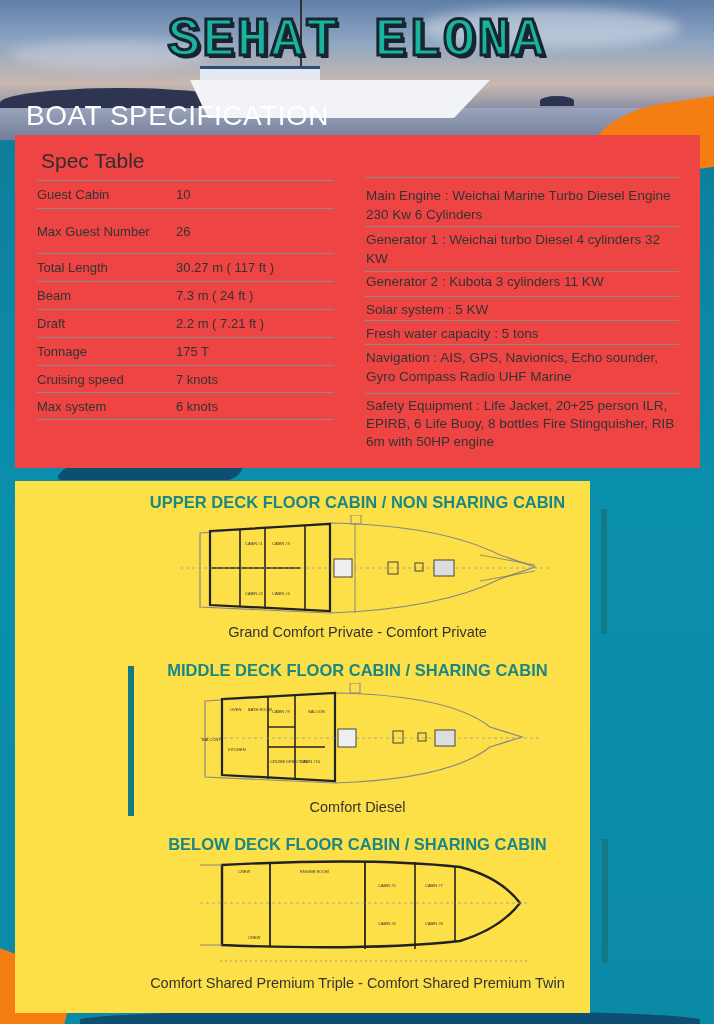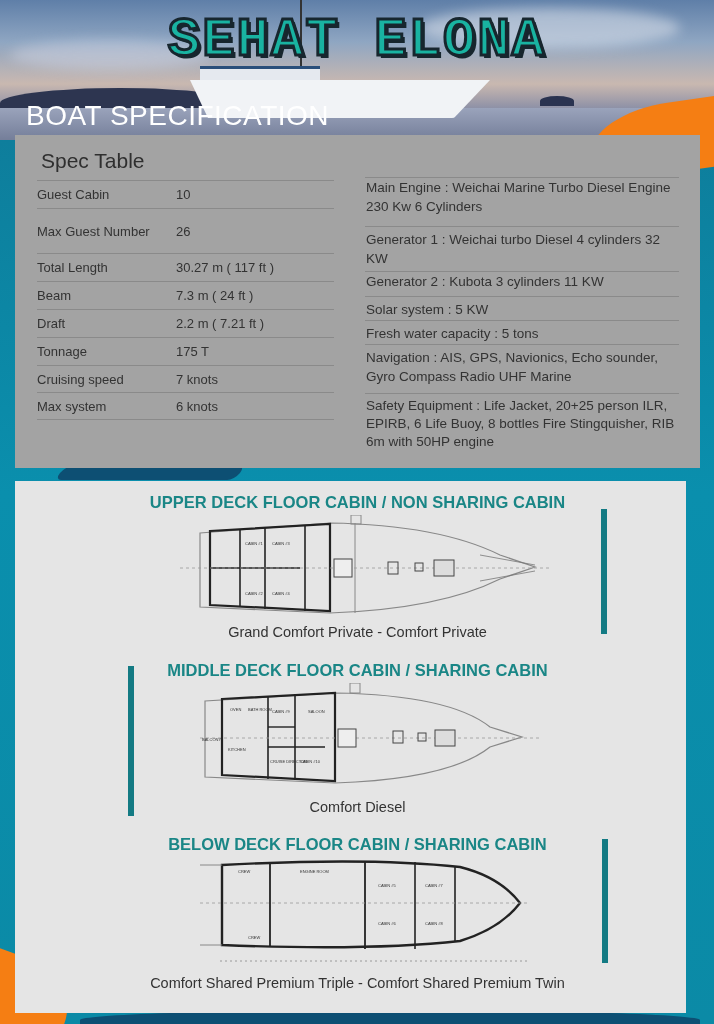--- a/index.html
+++ b/index.html
@@ -49,21 +49,21 @@
     text-shadow: 3px 3px 0 #17262e;
   }
   .subtitle {
     position:absolute; left:26px; top:100px;
     font-family: "Liberation Sans", sans-serif; font-size: 28px; color:#ffffff; letter-spacing: 0.5px;
   }
 
   
   .spec-card {
     position:absolute; left:15px; top:135px; width:685px; height:333px;
-    background:#a3a3a3;
+    background:#ef4444;
   }
   .spec-title {
     position:absolute; left:26px; top:14px; font-size:21px; color:#2f2f2f;
     font-family: "Liberation Sans", sans-serif;
   }
   .spec-left { position:absolute; left:22px; top:45px; width:297px; }
   .spec-row {
     display:flex; align-items:center; border-top:1.5px solid #8a8a8a;
     font-family: "Liberation Sans", sans-serif; font-size:13px; color:#333; padding-left:0;
   }
@@ -72,21 +72,21 @@
   .spec-val { flex:1; }
   .spec-right { position:absolute; left:350px; top:42px; width:314px; }
   .spec-item {
     border-top:1.5px solid #8a8a8a;
     font-family: "Liberation Sans", sans-serif; font-size:13.5px; color:#333; line-height:19px;
     padding: 3px 0 3px 1px;
   }
 
   
   .deck-card {
-    position:absolute; left:15px; top:481px; width:671px; height:532px; background:#e5e5e5;
+    position:absolute; left:15px; top:481px; width:575px; height:532px; background:#fde047;
   }
   .deck-heading {
     position:absolute; left:0; width:685px; text-align:center;
     font-family: "Liberation Sans", sans-serif; font-weight:bold; font-size:16.5px; color:#1a8686;
   }
   .deck-caption {
     position:absolute; left:0; width:685px; text-align:center;
     font-family: "Liberation Sans", sans-serif; font-size:14.5px; color:#333;
   }
   .accent-bar { position:absolute; width:6px; background:#137a83; }
@@ -146,21 +146,21 @@
       <span class="spec-key">Cruising speed</span>
       <span class="spec-val">7 knots</span>
     </div>
     <div class="spec-row" style="height:28px">
       <span class="spec-key">Max system</span>
       <span class="spec-val">6 knots</span>
     </div>
   </div>
 
   <div class="spec-right">
-    <div class="spec-item" style="height:49px;padding-top:0">Main Engine : Weichai Marine Turbo Diesel Engine 230 Kw  6 Cylinders</div>
+    <div class="spec-item" style="height:49px;padding-top:8px">Main Engine : Weichai Marine Turbo Diesel Engine 230 Kw  6 Cylinders</div>
     <div class="spec-item" style="height:45px">Generator 1 : Weichai turbo Diesel 4 cylinders 32 KW</div>
     <div class="spec-item" style="height:25px;padding-top:0">Generator 2 : Kubota 3 cylinders 11 KW</div>
     <div class="spec-item" style="height:24px">Solar system : 5 KW</div>
     <div class="spec-item" style="height:24px">Fresh water capacity : 5 tons</div>
     <div class="spec-item" style="height:49px">Navigation : AIS, GPS, Navionics, Echo sounder, Gyro Compass Radio UHF Marine</div>
     <div class="spec-item" style="height:64px;line-height:18px">Safety Equipment : Life Jacket, 20+25 person ILR, EPIRB, 6 Life Buoy, 8 bottles Fire Stingquisher, RIB 6m with 50HP engine</div>
   </div>
 </div>
 
 <div class="deck-card">

